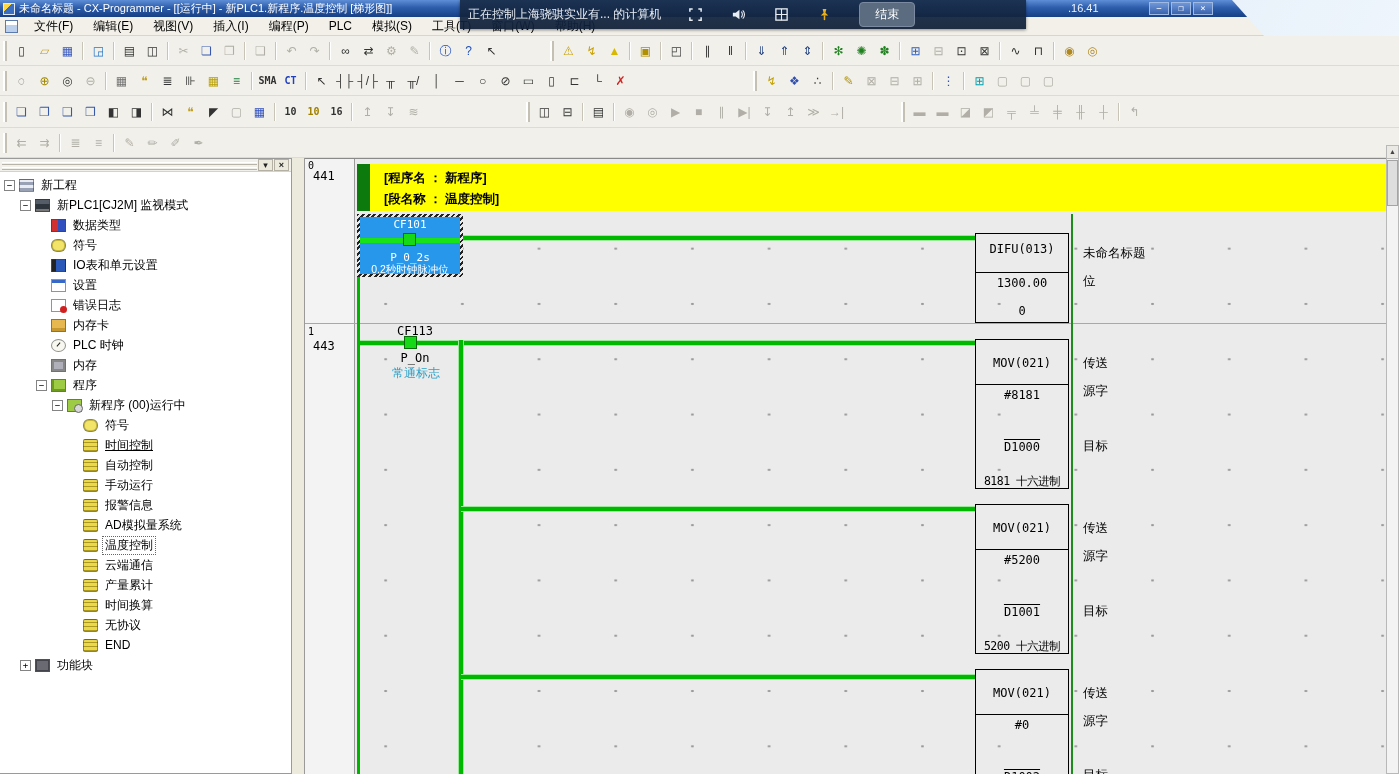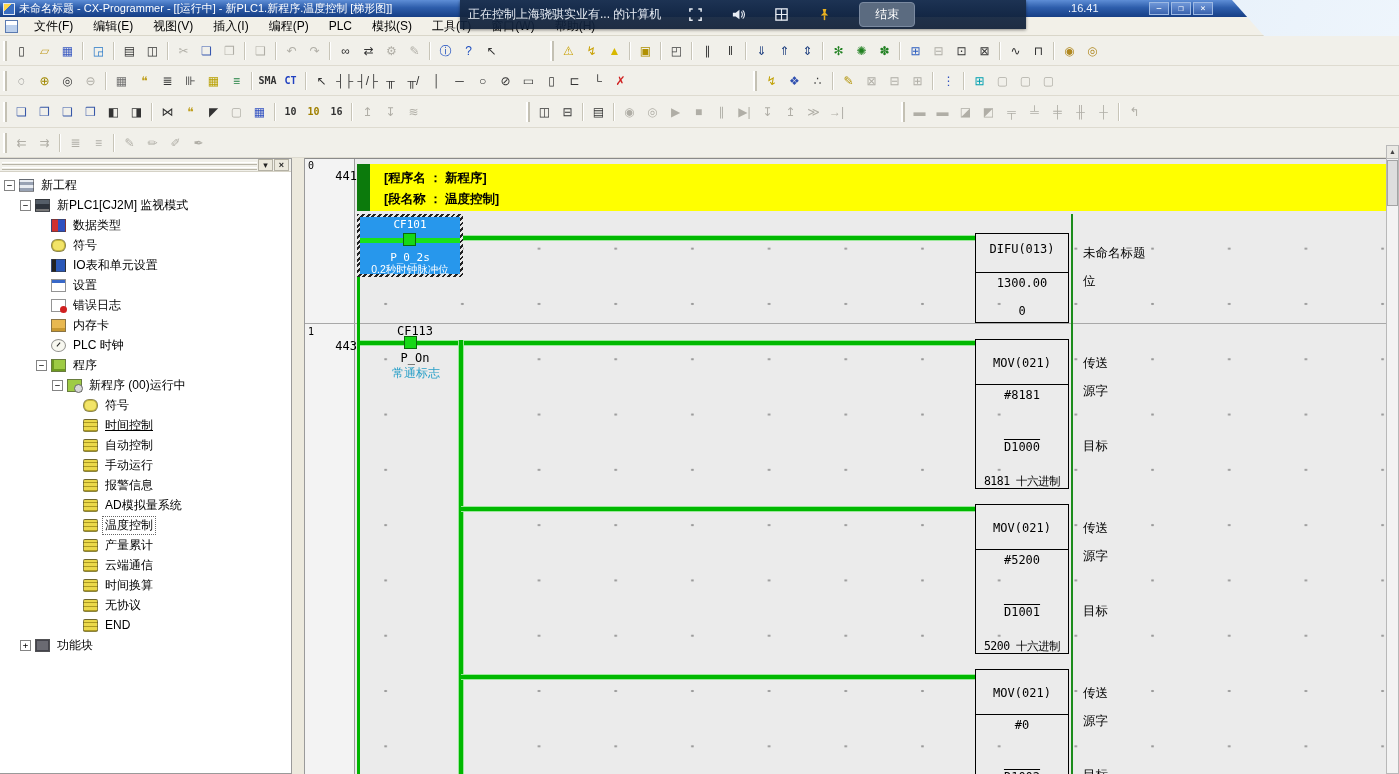--- a/index.html
+++ b/index.html
@@ -80,21 +80,21 @@
 
 
 #splitter{position:absolute;left:292px;top:158px;width:13px;height:616px;background:#ece9dd;border-right:1px solid #9a9a9a;}
 
 
 #ladder{position:absolute;left:305px;top:158px;width:1081px;height:616px;background:#ebebeb;border-top:1px solid #8a8a8a;overflow:hidden;}
 #ladder .dots{position:absolute;left:55px;top:55px;right:0;bottom:0;pointer-events:none;opacity:.85;
  background-image:radial-gradient(circle,#8a8a8a 1px,transparent 1.5px);background-size:76.7px 55.3px;background-position:64px 7px;}
 #margincol{position:absolute;left:0;top:0;width:50px;height:616px;background:#f3f3f3;border-right:1px solid #9a9a9a;}
 .rnum{position:absolute;font-family:"DejaVu Sans Mono",monospace;font-size:10px;}
-.rstep{position:absolute;left:16px;width:36px;text-align:right;font-family:"DejaVu Sans Mono",monospace;font-size:12px;}
+.rstep{position:absolute;left:8px;width:36px;text-align:left;font-family:"DejaVu Sans Mono",monospace;font-size:12px;}
 #rungdiv{position:absolute;left:0;top:164px;width:1081px;height:1px;background:#a8a8a8;}
 #bannergreen{position:absolute;left:52px;top:5px;width:13px;height:47px;background:#0c7a0c;}
 #banneryellow{position:absolute;left:65px;top:5px;width:1016px;height:47px;background:#ffff00;}
 .bantext{position:absolute;left:14px;font-size:12.5px;font-weight:bold;white-space:nowrap;}
 #busL{position:absolute;left:52px;top:55px;width:3px;height:561px;background:#00b400;}
 #busR{position:absolute;left:766px;top:55px;width:2px;height:561px;background:#1c8c1c;}
 .rail{position:absolute;height:6px;background:#00b800;border-top:1px solid #9be89b;border-bottom:1px solid #9be89b;}
 .railv{position:absolute;width:6px;background:#00b800;border-left:1px solid #9be89b;border-right:1px solid #9be89b;}
 .csq{position:absolute;width:13px;height:13px;background:#16d816;border:1px solid #0a6a0a;z-index:3;}
 #sel1{position:absolute;left:52px;top:55px;width:106px;height:63px;background:#2797ec;z-index:2;
@@ -660,20 +660,25 @@
           <span class="ttoggle" style="visibility:hidden"></span>
           <span class="ticon ti-memcard"></span>
           <span class="tlabel">内存卡</span>
         </div>
         <div class="trow" style="padding-left: 36px;">
           <span class="ttoggle" style="visibility:hidden"></span>
           <span class="ticon ti-clock"></span>
           <span class="tlabel">PLC 时钟</span>
         </div>
         <div class="trow" style="padding-left: 36px;">
+          <span class="ttoggle" style="visibility:hidden"></span>
+          <span class="ticon ti-memory"></span>
+          <span class="tlabel">内存</span>
+        </div>
+        <div class="trow" style="padding-left: 36px;">
           <span class="ttoggle" style="visibility: visible;">−</span>
           <span class="ticon ti-program"></span>
           <span class="tlabel">程序</span>
         </div>
         <div class="trow" style="padding-left: 52px;">
           <span class="ttoggle" style="visibility: visible;">−</span>
           <span class="ticon ti-newprog"></span>
           <span class="tlabel">新程序 (00)运行中</span>
         </div>
         <div class="trow" style="padding-left: 68px;">
@@ -707,26 +712,26 @@
           <span class="tlabel">AD模拟量系统</span>
         </div>
         <div class="trow" style="padding-left: 68px;">
           <span class="ttoggle" style="visibility:hidden"></span>
           <span class="ticon ti-section"></span>
           <span class="tlabel focus">温度控制</span>
         </div>
         <div class="trow" style="padding-left: 68px;">
           <span class="ttoggle" style="visibility:hidden"></span>
           <span class="ticon ti-section"></span>
+          <span class="tlabel">云端通信</span>
+        </div>
+        <div class="trow" style="padding-left: 68px;">
+          <span class="ttoggle" style="visibility:hidden"></span>
+          <span class="ticon ti-section"></span>
           <span class="tlabel">产量累计</span>
-        </div>
-        <div class="trow" style="padding-left: 68px;">
-          <span class="ttoggle" style="visibility:hidden"></span>
-          <span class="ticon ti-section"></span>
-          <span class="tlabel">云端通信</span>
         </div>
         <div class="trow" style="padding-left: 68px;">
           <span class="ttoggle" style="visibility:hidden"></span>
           <span class="ticon ti-section"></span>
           <span class="tlabel">时间换算</span>
         </div>
         <div class="trow" style="padding-left: 68px;">
           <span class="ttoggle" style="visibility:hidden"></span>
           <span class="ticon ti-section"></span>
           <span class="tlabel">无协议</span>

